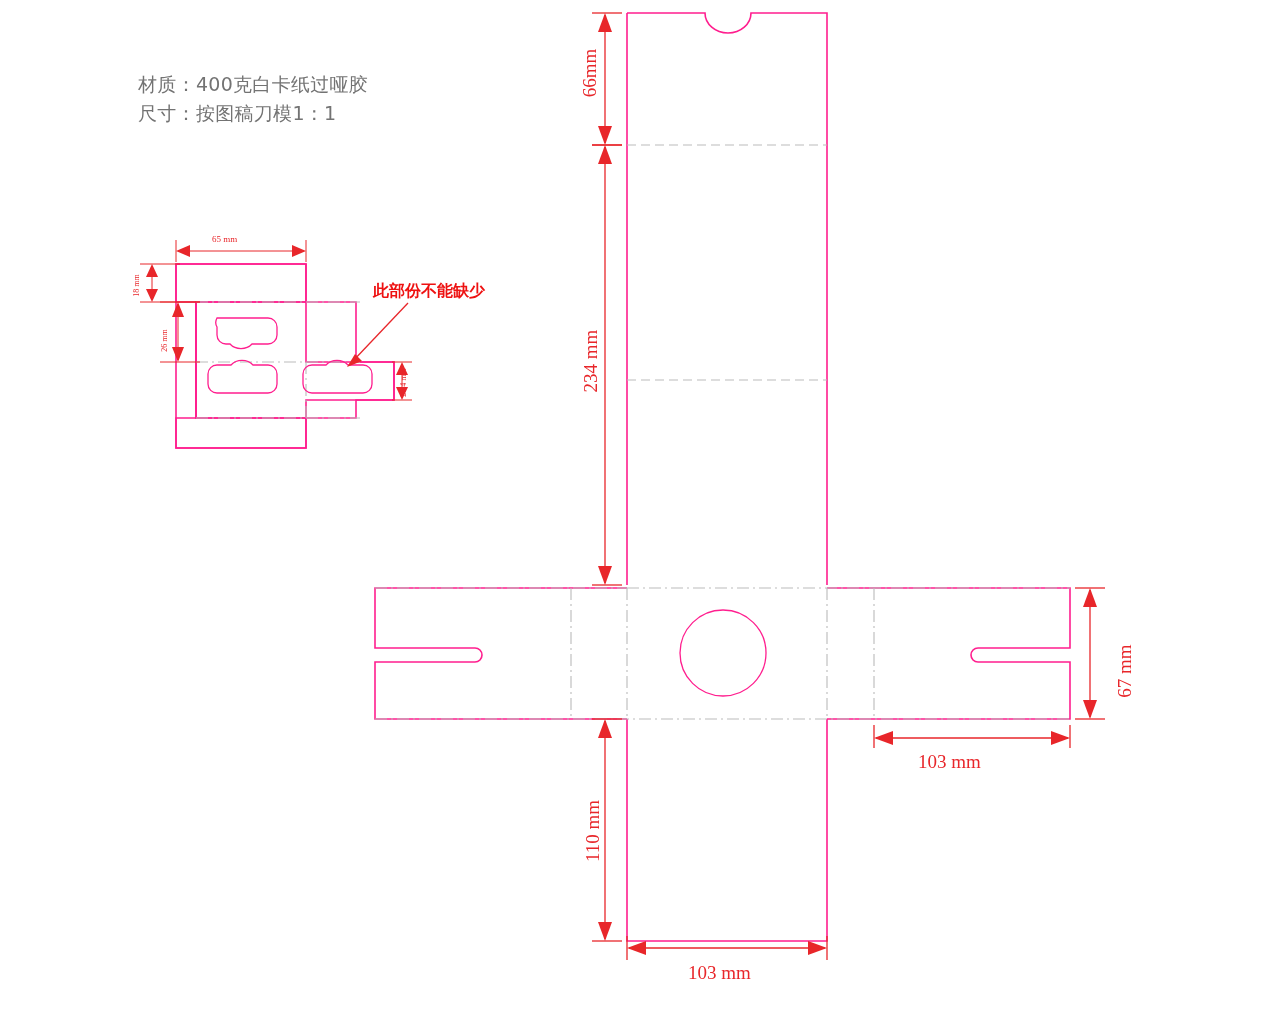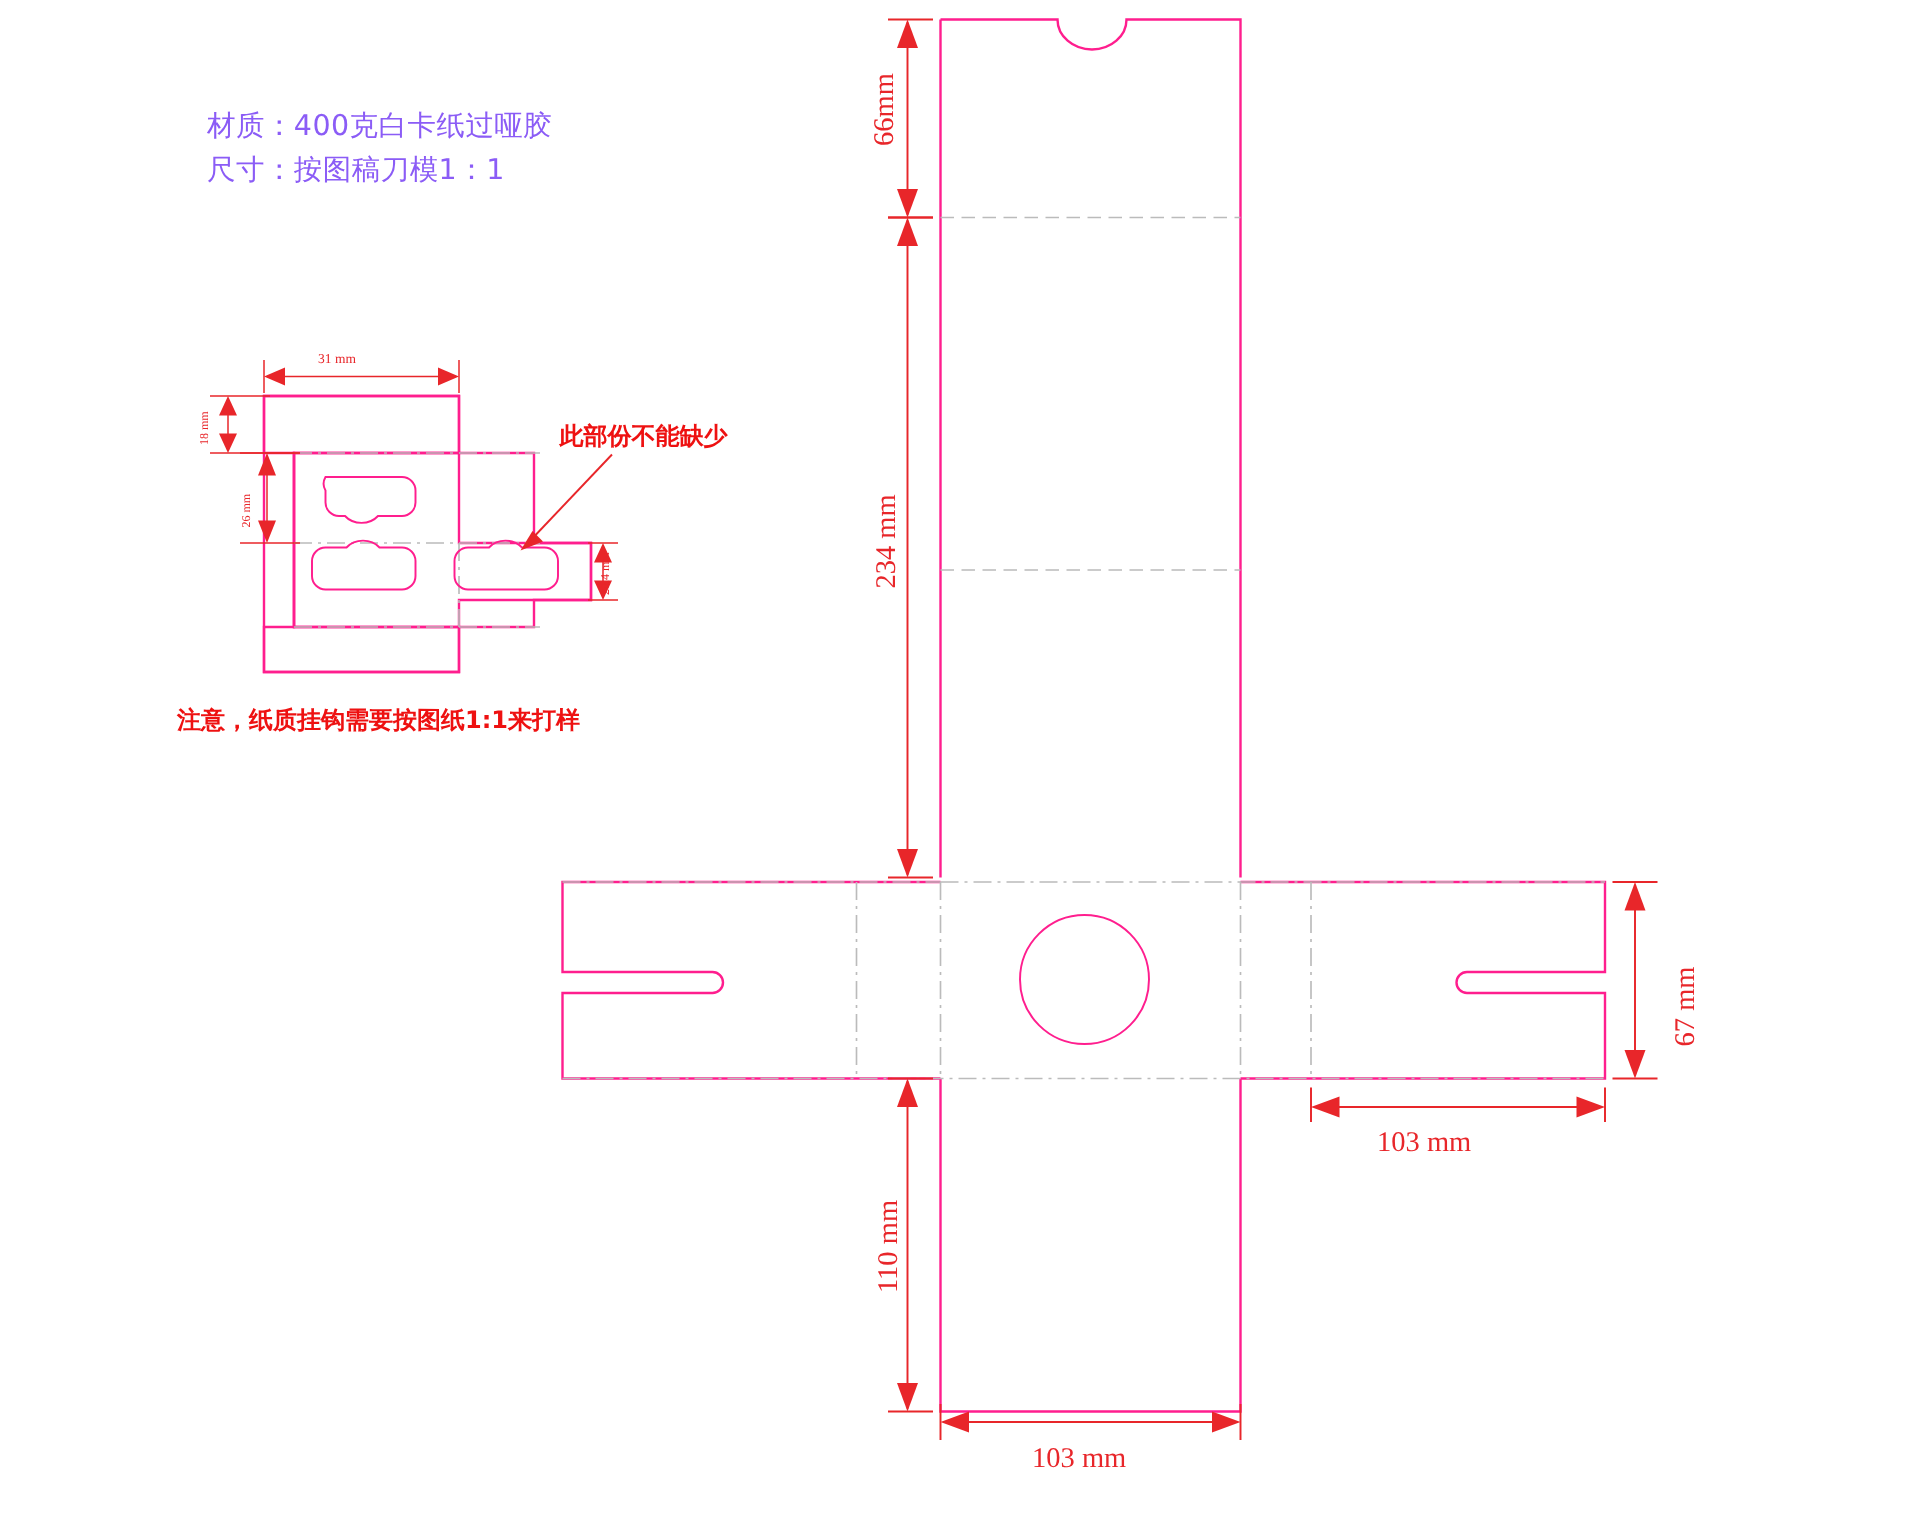--- a/index.html
+++ b/index.html
@@ -23,21 +23,21 @@
     height: 1024px;
   }
 
   .abs { position: absolute; }
 
   
   #spec-block {
     left: 138px;
     top: 70px;
     line-height: 1.55;
-    color: #8b5cf6;
+    color: #737373;
     font-size: 19px;
     font-family: "DejaVu Sans", "Liberation Sans", sans-serif;
     white-space: nowrap;
   }
   #spec-block div { letter-spacing: 0.3px; }
 
   
   .red-note {
     color: #ee1111;
     font-family: "DejaVu Sans", "Liberation Sans", sans-serif;
@@ -201,27 +201,26 @@
     <line class="tick-thin" x1="392" y1="362" x2="412" y2="362"></line>
     <line class="tick-thin" x1="392" y1="400" x2="412" y2="400"></line>
     <line class="dimline-thin" x1="402" y1="364" x2="402" y2="398"></line>
     <polygon class="arrowfill" points="402,362 396,375 408,375"></polygon>
     <polygon class="arrowfill" points="402,400 396,387 408,387"></polygon>
 
     <line class="dimline" x1="408" y1="303" x2="352" y2="362"></line>
     <polygon class="arrowfill" points="347,367 362,361 355,354"></polygon>
   </svg>
 
-  <div id="dim-65" class="abs dim">31 mm</div>
+  <div id="dim-65" class="abs dim">65 mm</div>
   <div id="dim-18" class="abs dim dim-v">18 mm</div>
   <div id="dim-26" class="abs dim dim-v">26 mm</div>
   <div id="dim-204" class="abs dim dim-v">20.4 mm</div>
 
   <div id="callout-text" class="abs red-note">此部份不能缺少</div>
-  <div id="bottom-note" class="abs red-note">注意，纸质挂钩需要按图纸1:1来打样</div>
 
   <svg id="main-svg" class="abs" width="1280" height="1024">
 
     <path class="cut" d="
       M 627,13
       L 705,13
       A 23,20 0 0 0 751,13
       L 827,13
       L 827,585"></path>
     <path class="cut" d="M 627,13 L 627,585"></path>

